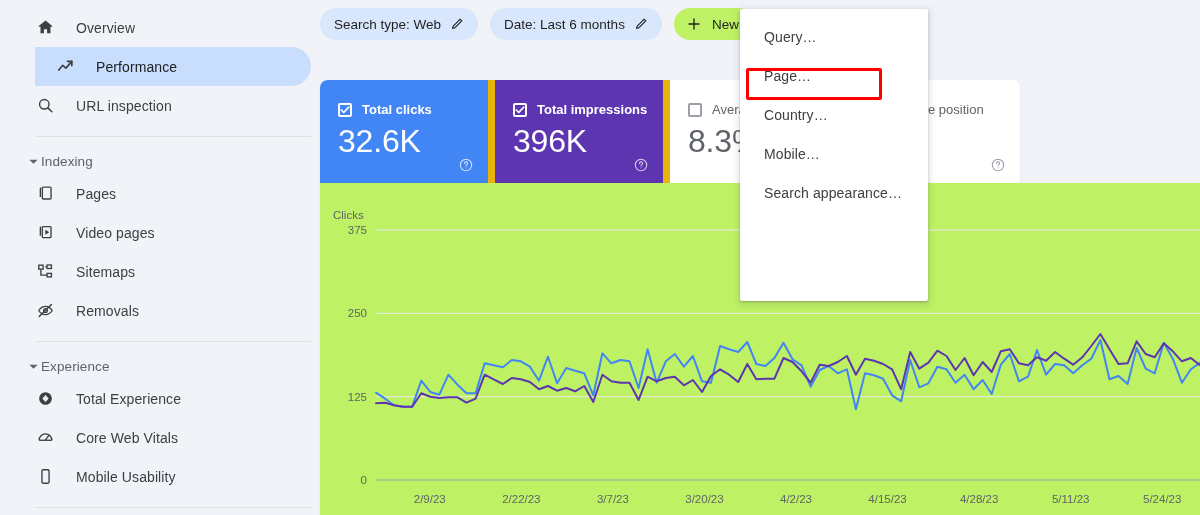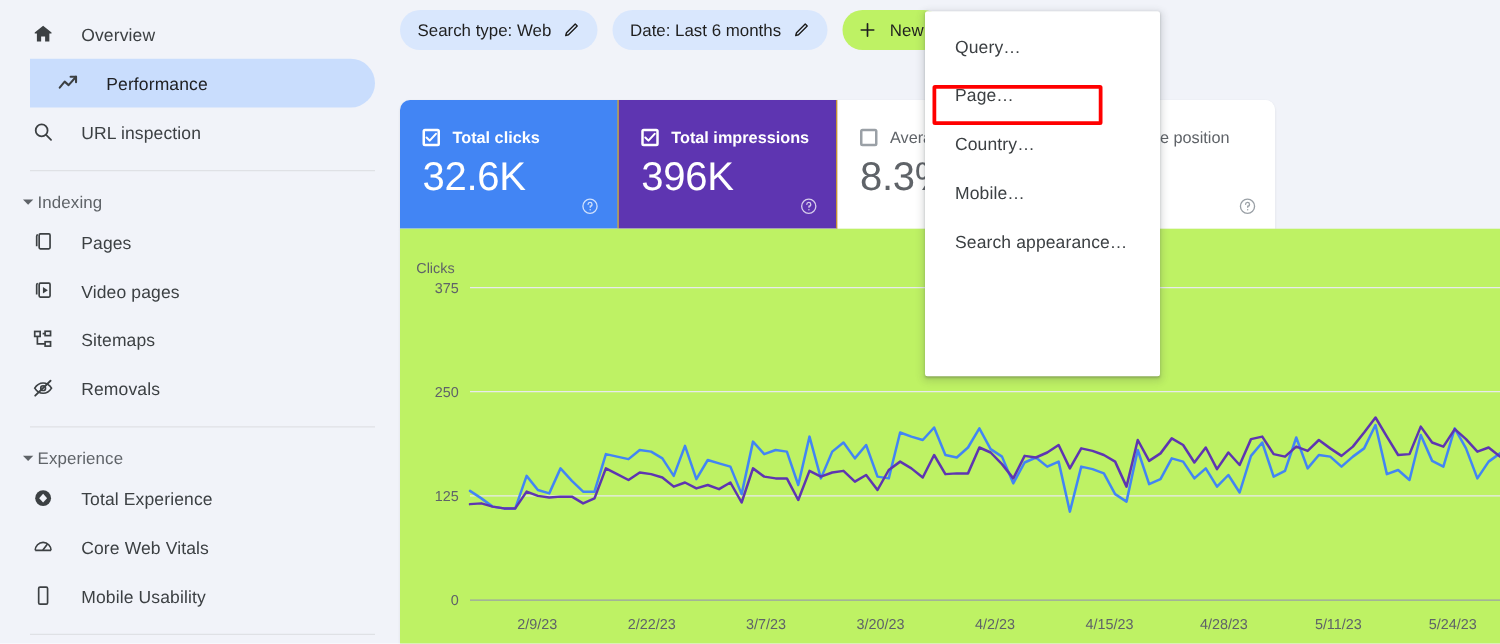--- a/index.html
+++ b/index.html
@@ -12,21 +12,21 @@
   }
   #app {
     position: relative;
     width: 1200px; height: 515px;
     background: #f1f3f9;
     overflow: hidden;
   }
 
   
   .sidebar {
-    position: absolute; left: 4px; top: 0;
+    position: absolute; left: 15px; top: 0;
     width: 320px; height: 371px;
     background: #f1f3f9;
   }
   .nav-item {
     position: relative;
     display: flex; align-items: center;
     height: 39px;
     margin: 0 24px 0 0;
     padding-left: 20px;
     border-radius: 0 20px 20px 0;
@@ -121,21 +121,21 @@
     border-radius: 8px 8px 0 0;
     overflow: hidden;
     background: #ffffff;
     box-shadow: 0 1px 2px rgba(60,64,67,.12);
   }
   .card {
     position: relative;
     width: 175px;
     padding: 22px 0 0 18px;
     background: #ffffff;
-    border-right: 1px solid #eab308;
+    border-right: 7px solid #eab308;
     cursor: pointer;
   }
   .card:last-child { border-right: none; }
   .card.clicks { background: #4285f4; }
   .card.impressions { background: #5e35b1; }
   .card-head { display: flex; align-items: center; }
   .cbox {
     width: 14px; height: 14px;
     border: 2px solid #ffffff;
     border-radius: 2px;

